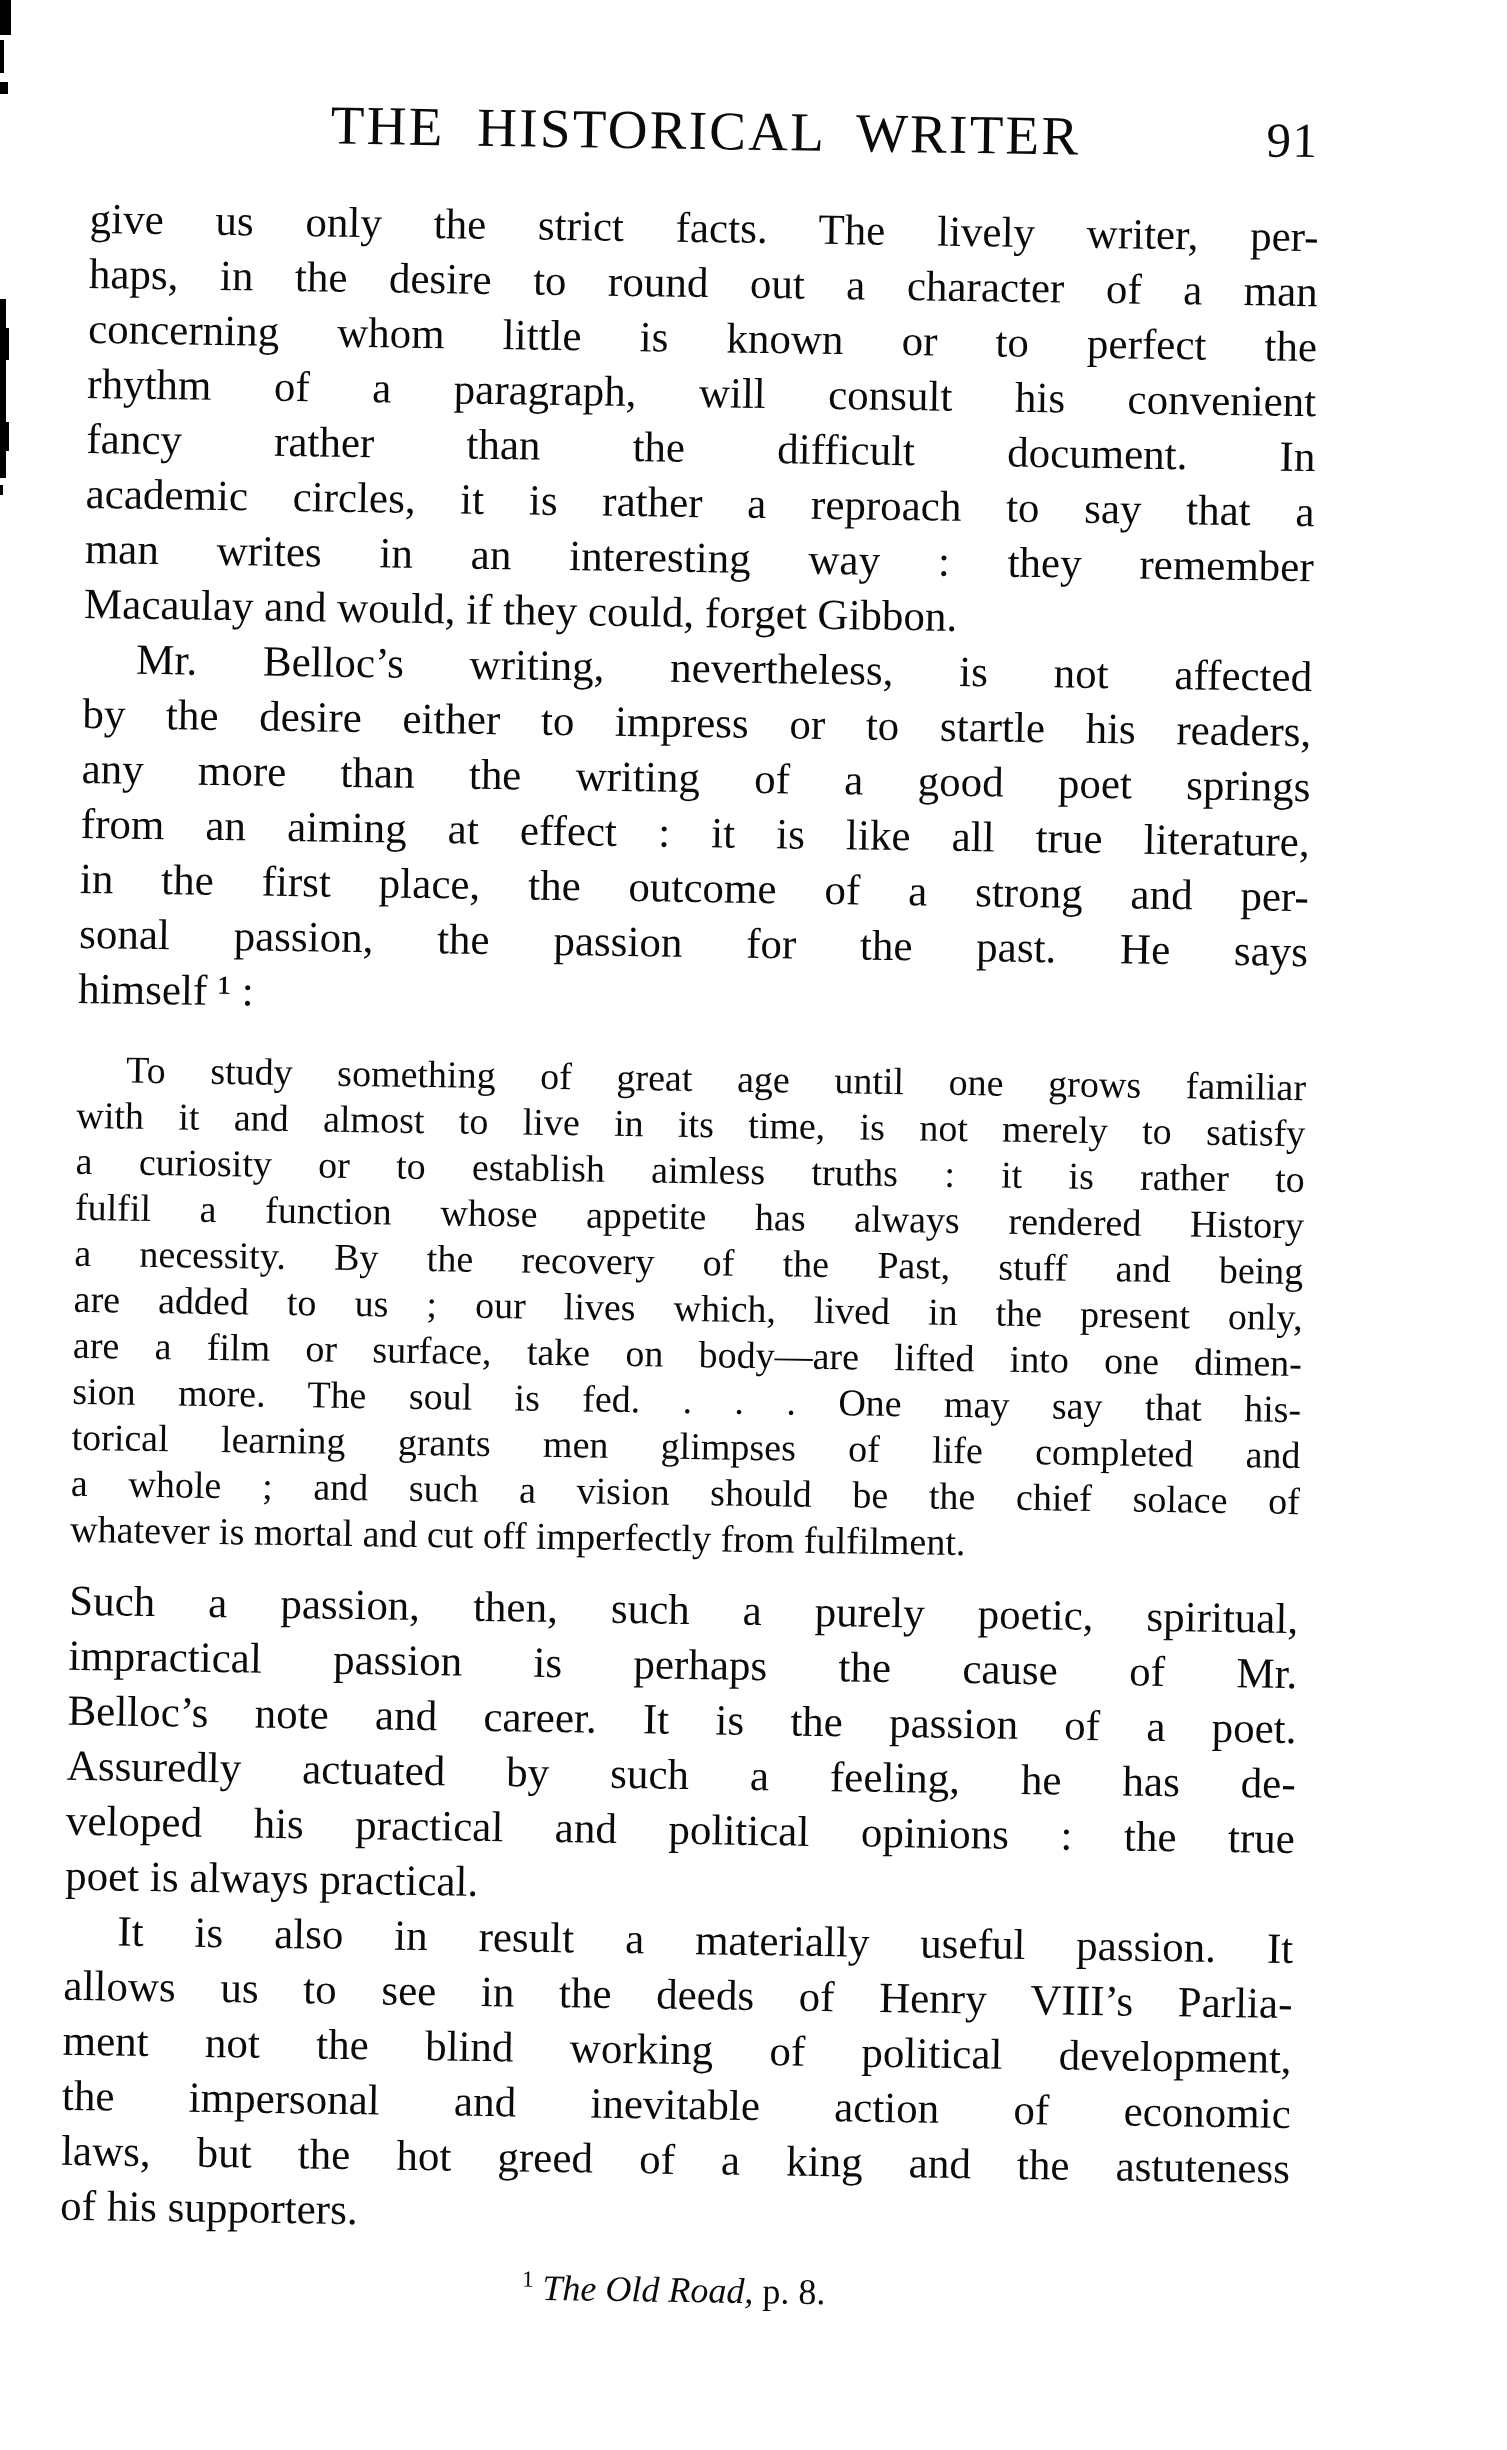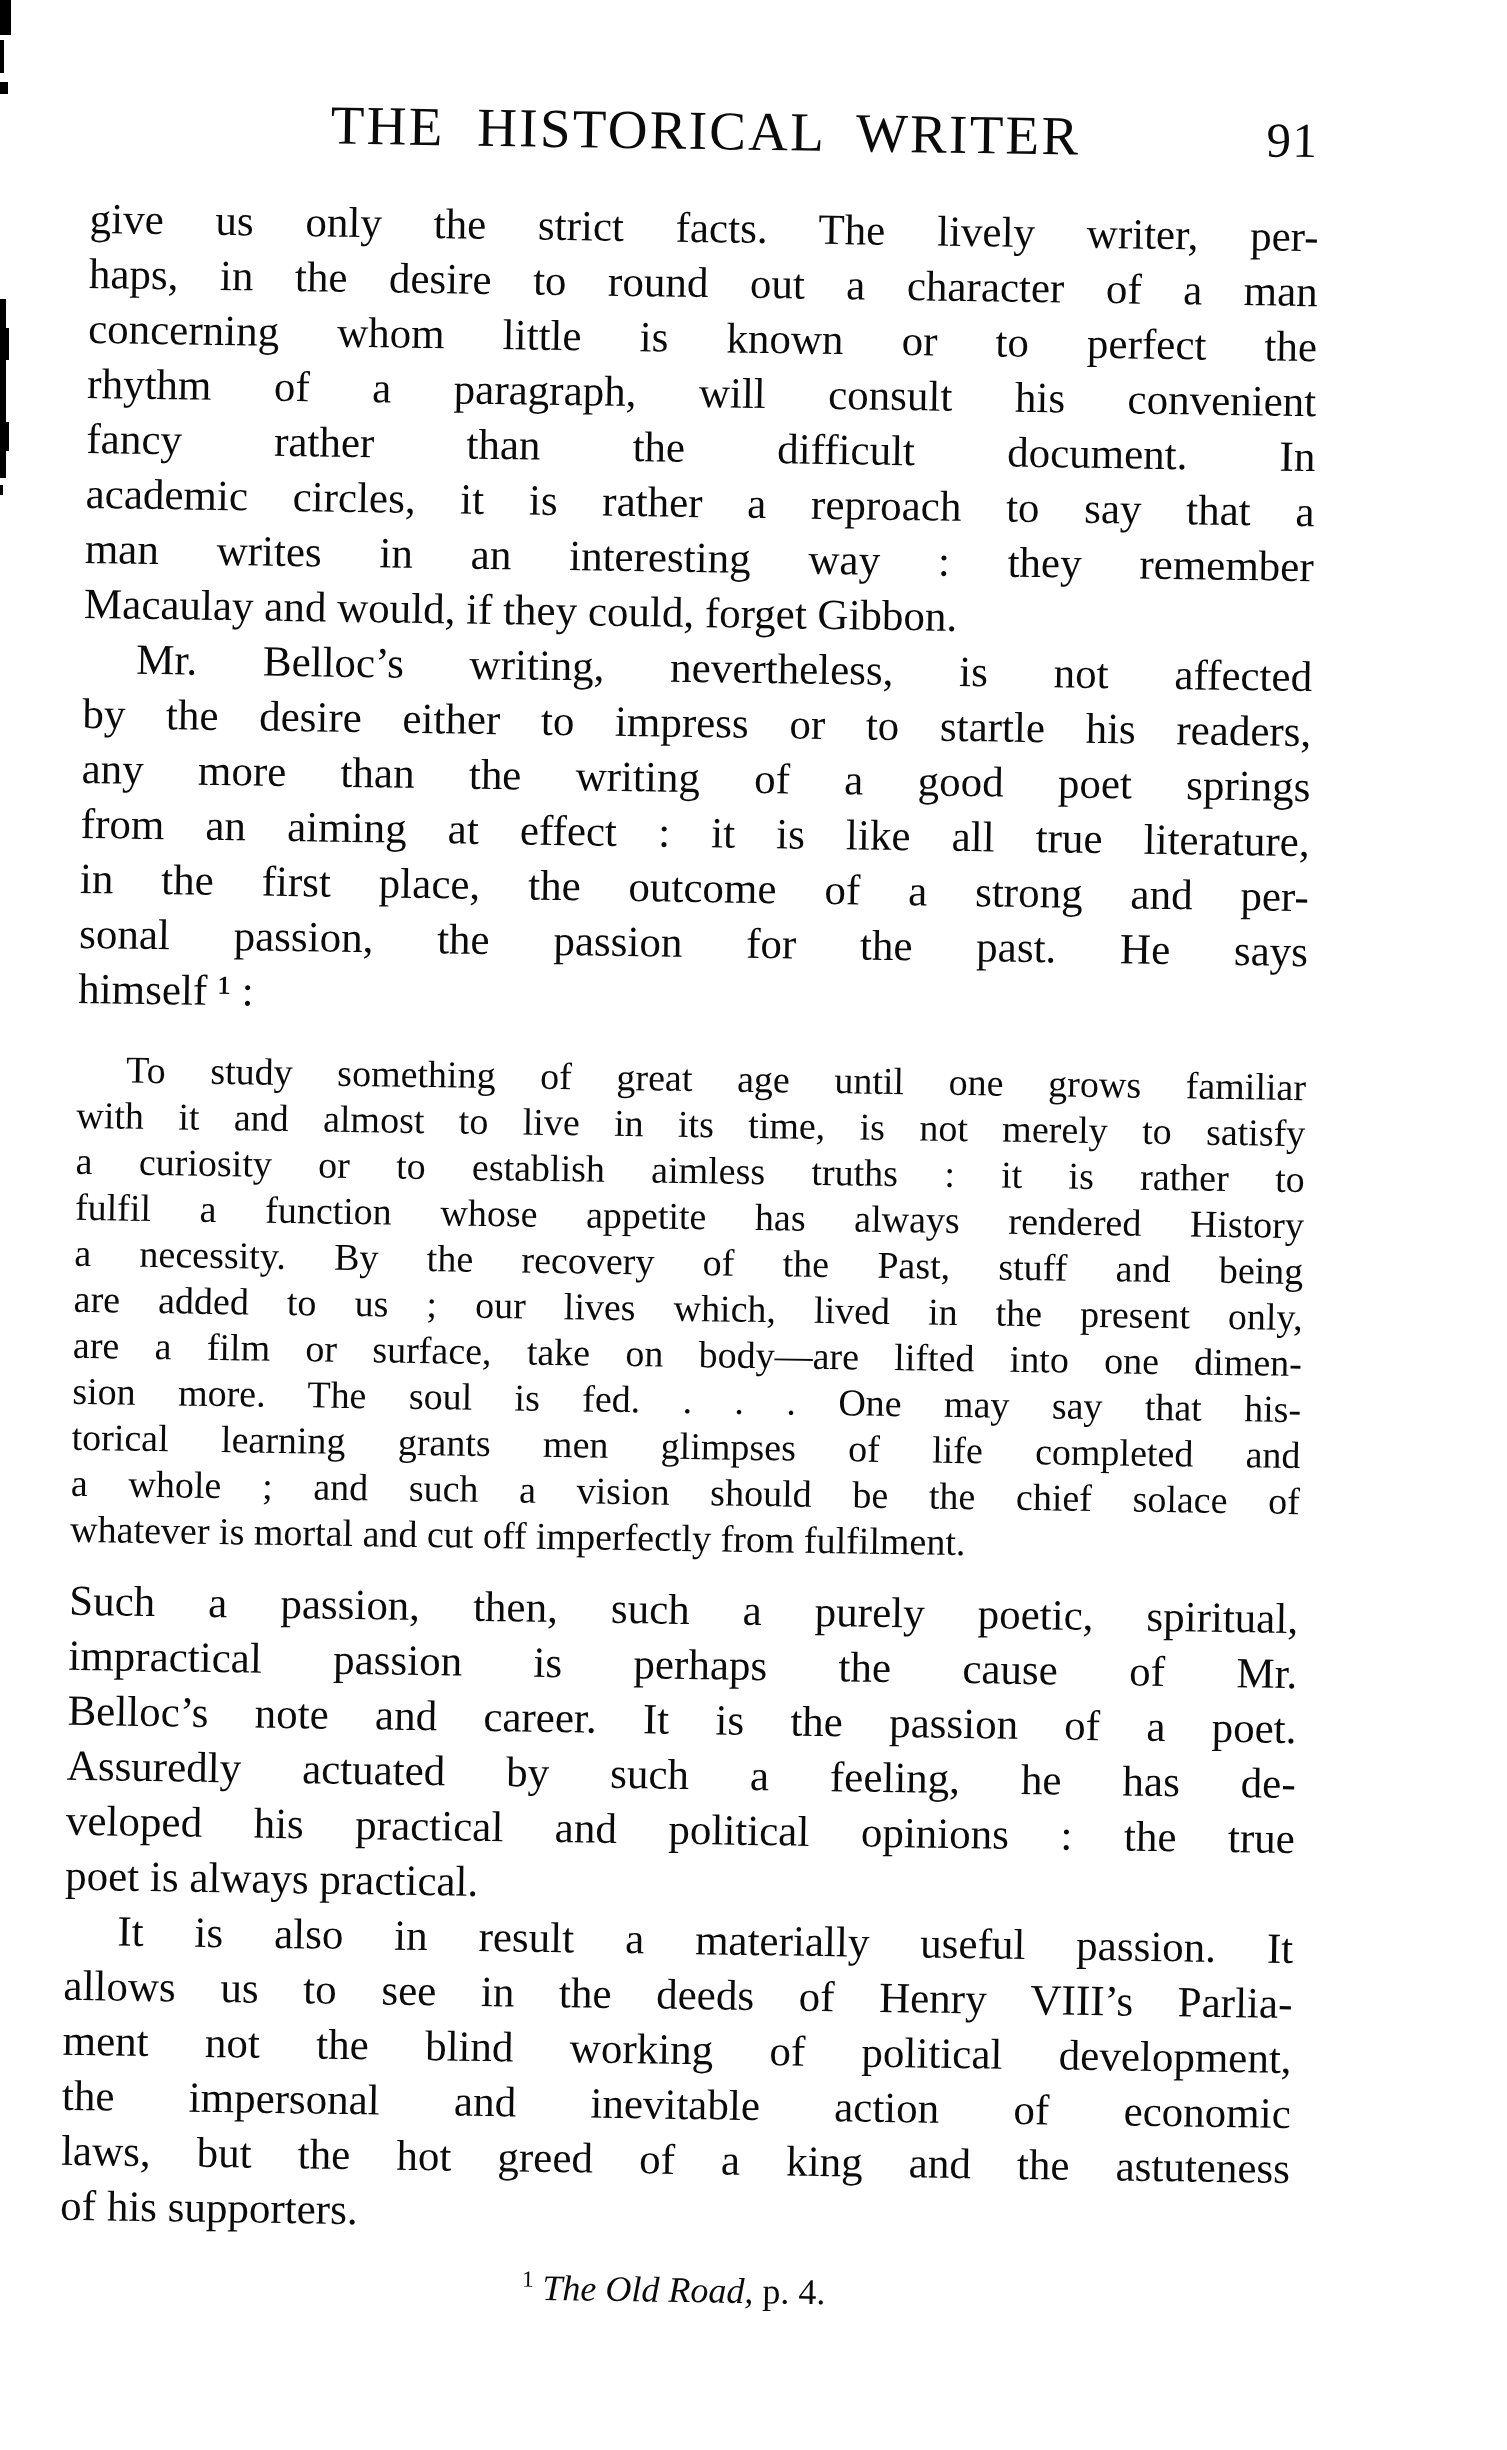--- a/index.html
+++ b/index.html
@@ -153,17 +153,17 @@
       <div class="line">allows us to see in the deeds of Henry VIII’s Parlia-</div>
       <div class="line">ment not the blind working of political development,</div>
       <div class="line">the impersonal and inevitable action of economic</div>
       <div class="line">laws, but the hot greed of a king and the astuteness</div>
       <div class="line last">of his supporters.</div>
     </div>
 
   <div class="footnote">
     <sup>1</sup>
     <i>The Old Road,</i>
-    <span>p. 4.</span>
+    <span>p. 8.</span>
   </div>
 
 </div>
 
 
 </body></html>

